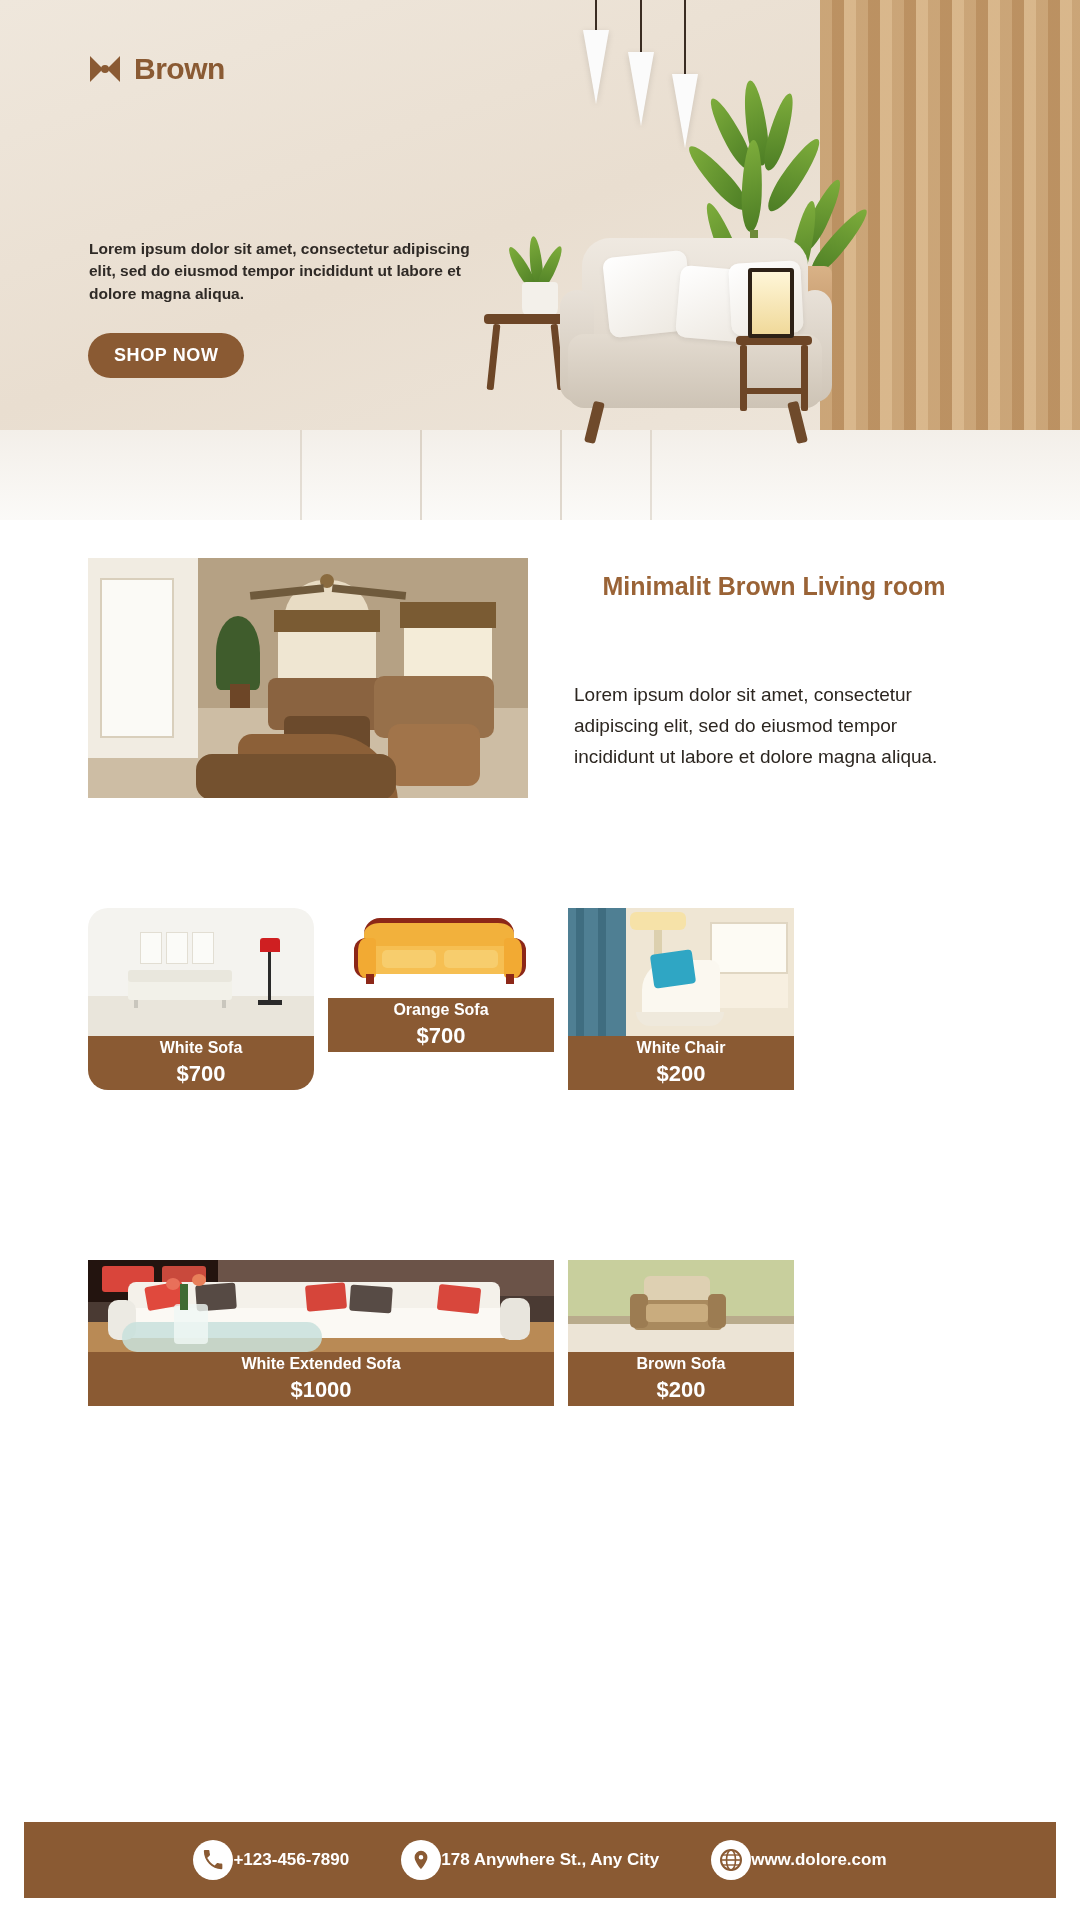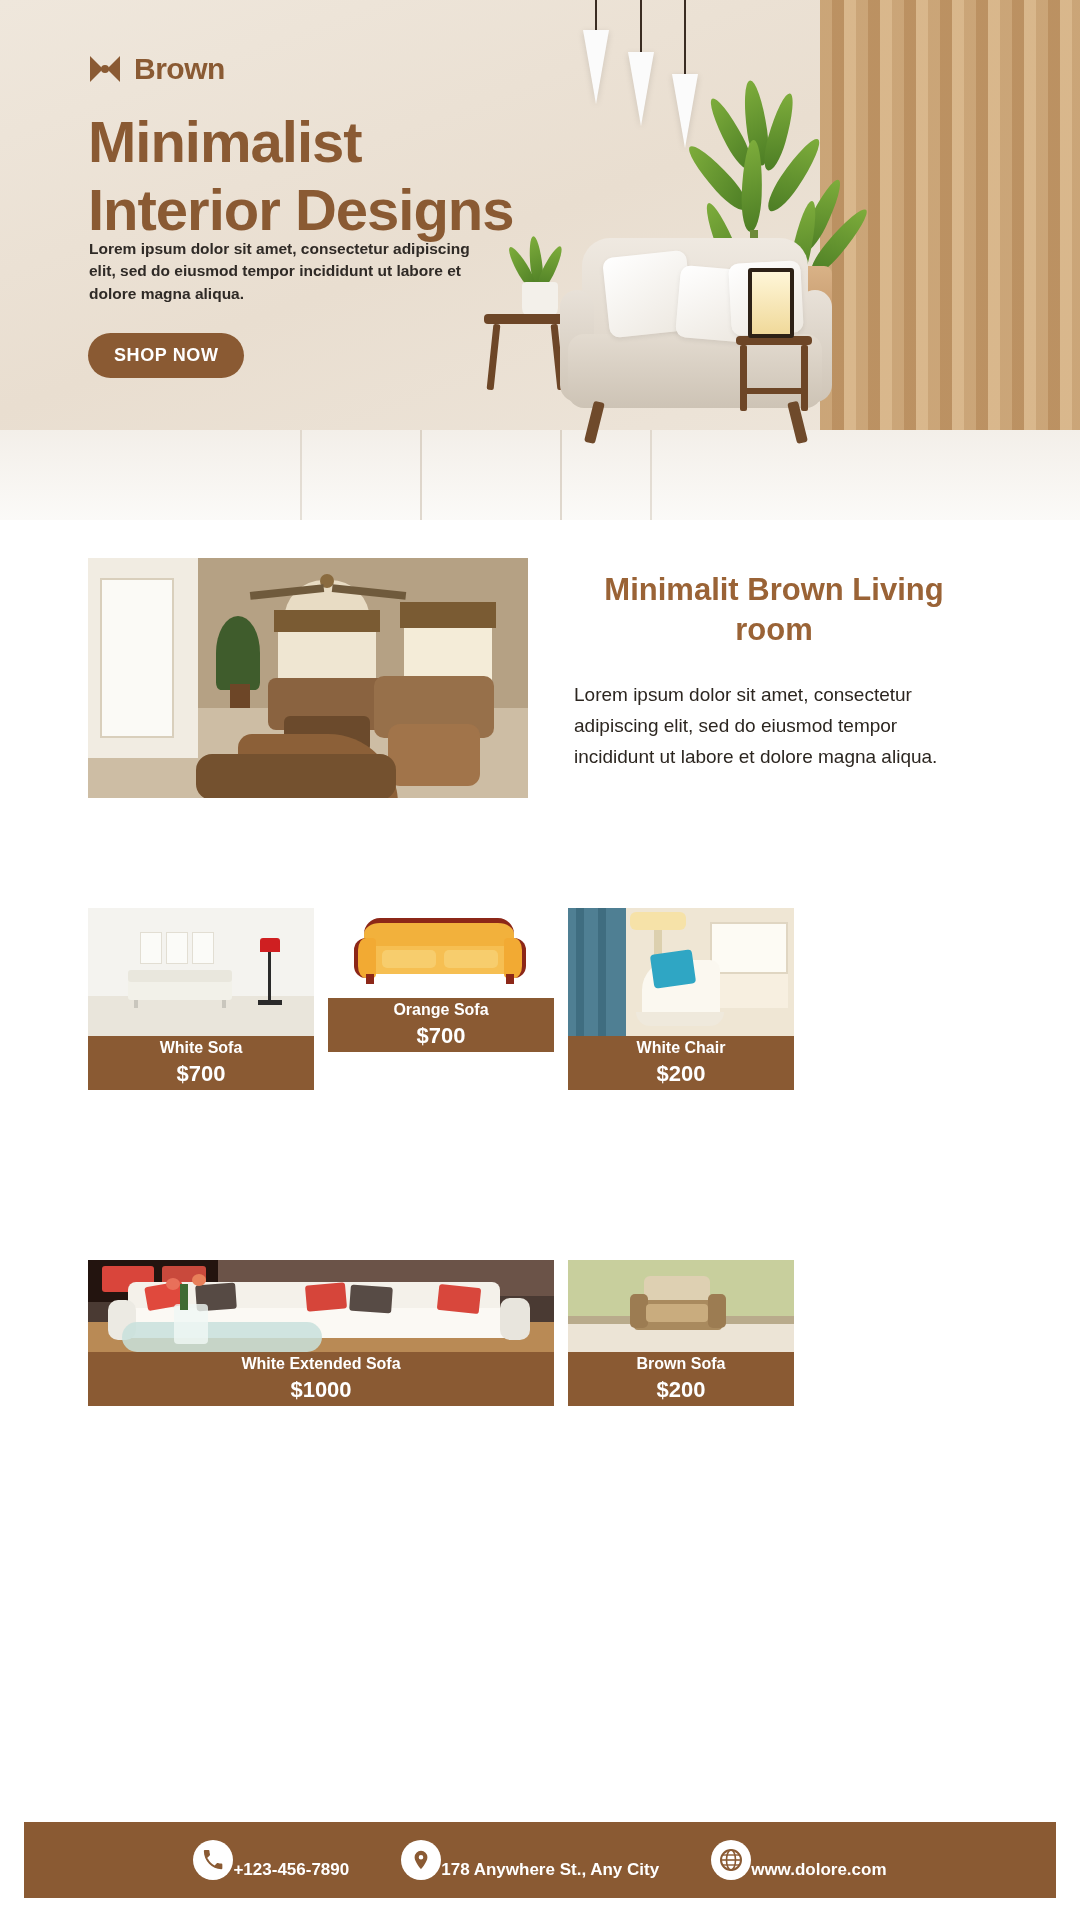--- a/index.html
+++ b/index.html
@@ -130,21 +130,21 @@
   
   .feature {
     position: absolute; left: 0; top: 520px; width: 1080px; height: 390px;
   }
   .feature-img {
     position: absolute; left: 88px; top: 38px; width: 440px; height: 240px;
     overflow: hidden; background: #c8b49a;
   }
   .feature-title {
     position: absolute; left: 574px; top: 50px; width: 400px;
-    font-size: 31px; line-height: 1.3; font-weight: bold; color: #9a6336;
+    font-size: 25px; line-height: 1.3; font-weight: bold; color: #9a6336;
     text-align: center;
   }
   .feature-body {
     position: absolute; left: 574px; top: 160px; width: 390px;
     font-size: 19px; line-height: 1.62; color: #2c2620;
   }
 
   
   .card { position: absolute; overflow: hidden; background: #ffffff; }
   .card-img { position: absolute; left: 0; top: 0; right: 0; overflow: hidden; }
@@ -154,21 +154,21 @@
     display: flex; flex-direction: column; justify-content: center; align-items: center;
   }
   .card-name { font-size: 16px; font-weight: bold; }
   .card-price { font-size: 22px; font-weight: bold; margin-top: 4px; }
 
   
   .footer {
     position: absolute; left: 24px; bottom: 22px; width: 1032px; height: 76px;
     background: #8a5a33; display: flex; align-items: center; justify-content: center; gap: 52px;
   }
-  .f-item { display: flex; align-items: flex-end; }
+  .f-item { display: flex; align-items: center; }
   .f-circle {
     width: 40px; height: 40px; border-radius: 50%; background: #ffffff;
     display: flex; align-items: center; justify-content: center;
   }
   .f-text { color: #ffffff; font-size: 17px; font-weight: bold; }
 
   
   .scene { position: absolute; inset: 0; overflow: hidden; }
   .blk { position: absolute; }
 </style>
@@ -249,24 +249,20 @@
 
     <div class="brand">
       <svg class="brand-mark" viewBox="0 0 34 30">
         <path d="M2 2 L15 15 L2 28 Z" fill="#8a5a33"></path>
         <path d="M32 2 L19 15 L32 28 Z" fill="#8a5a33"></path>
         <circle cx="17" cy="15" r="4" fill="#8a5a33"></circle>
       </svg>
       <span class="brand-name">Brown</span>
     </div>
 
-    <h1 class="hero-title">
-      <span>Minimalist</span><br>
-      <span>Interior Designs</span>
-    </h1>
 
     <p class="hero-sub">Lorem ipsum dolor sit amet, consectetur adipiscing elit, sed do eiusmod tempor incididunt ut labore et dolore magna aliqua.</p>
 
     <button class="shop-btn">SHOP NOW</button>
   </section>
 
   <section class="feature">
     <div class="feature-img">
       <div class="scene">
         <div class="blk" style="left:0; top:0; width:440px; height:150px; background:#b5a184;"></div>
@@ -288,21 +284,21 @@
         <div class="blk" style="left:196px; top:158px; width:86px; height:36px; background:#6b4a2c; border-radius:6px;"></div>
         <div class="blk" style="left:300px; top:166px; width:92px; height:62px; background:#a1744a; border-radius:12px;"></div>
         <div class="blk" style="left:150px; top:176px; width:160px; height:84px; background:#8c6038; border-radius:14px 70px 10px 10px;"></div>
         <div class="blk" style="left:108px; top:196px; width:200px; height:46px; background:#74512f; border-radius:16px;"></div>
       </div>
     </div>
     <h2 class="feature-title">Minimalit Brown Living room</h2>
     <p class="feature-body">Lorem ipsum dolor sit amet, consectetur adipiscing elit, sed do eiusmod tempor incididunt ut labore et dolore magna aliqua.</p>
   </section>
 
-  <div class="card" style="left:88px; top:908px; width:226px; height:182px;">
+  <div class="card" style="left:88px; top:908px; width:226px; height:182px;border-radius:20px;">
     <div class="card-img" style="height:128px;">
       <div class="scene">
         <div class="blk" style="left:0; top:0; width:226px; height:128px; background:#f4f3ef;"></div>
         <div class="blk" style="left:0; top:88px; width:226px; height:40px; background:#e9e5db;"></div>
         <div class="blk" style="left:52px; top:24px; width:22px; height:32px; background:#fbfbf8; border:1px solid #e2ded3;"></div>
         <div class="blk" style="left:78px; top:24px; width:22px; height:32px; background:#fbfbf8; border:1px solid #e2ded3;"></div>
         <div class="blk" style="left:104px; top:24px; width:22px; height:32px; background:#fbfbf8; border:1px solid #e2ded3;"></div>
         <div class="blk" style="left:40px; top:70px; width:104px; height:22px; background:#f2f1e9; border-radius:3px;"></div>
         <div class="blk" style="left:40px; top:62px; width:104px; height:12px; background:#e9e7dd; border-radius:3px;"></div>
         <div class="blk" style="left:46px; top:92px; width:4px; height:8px; background:#c9c6bd;"></div>

